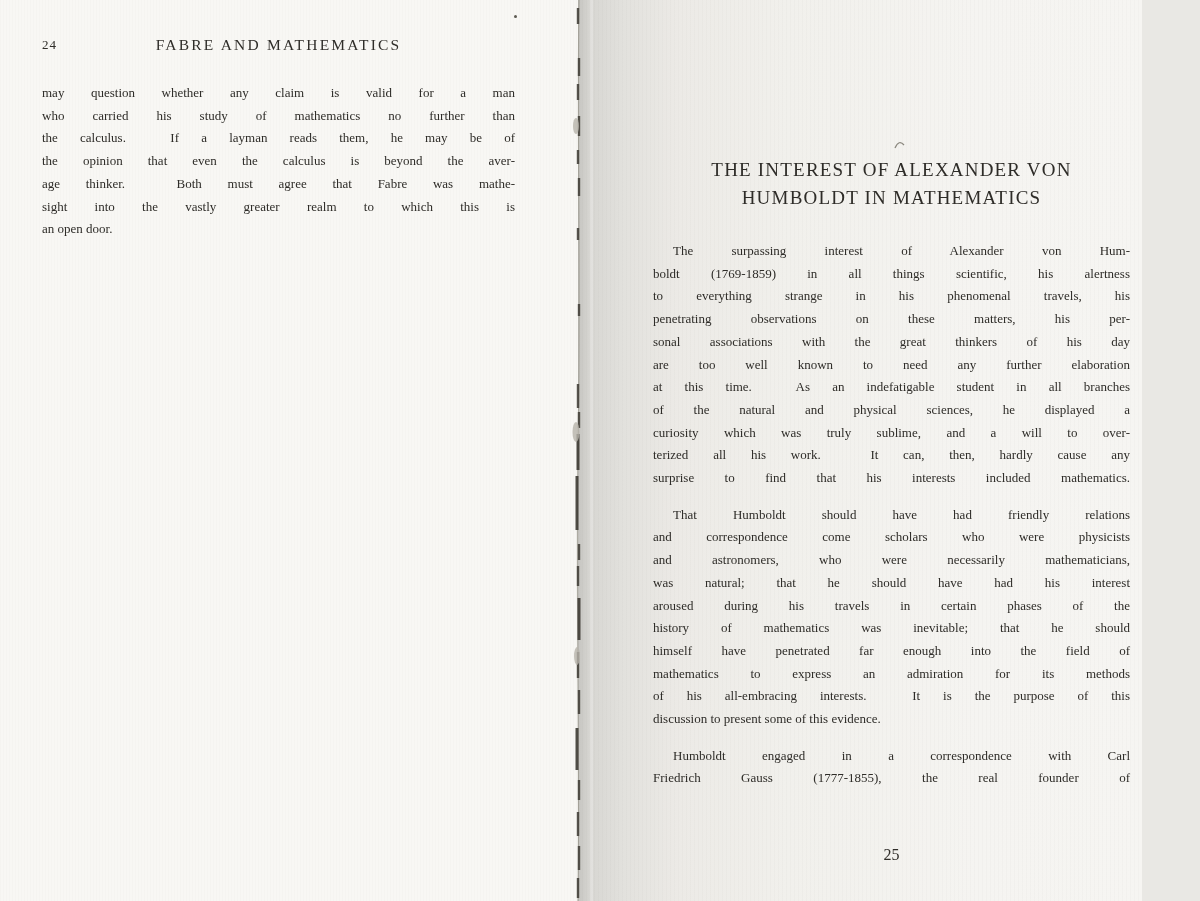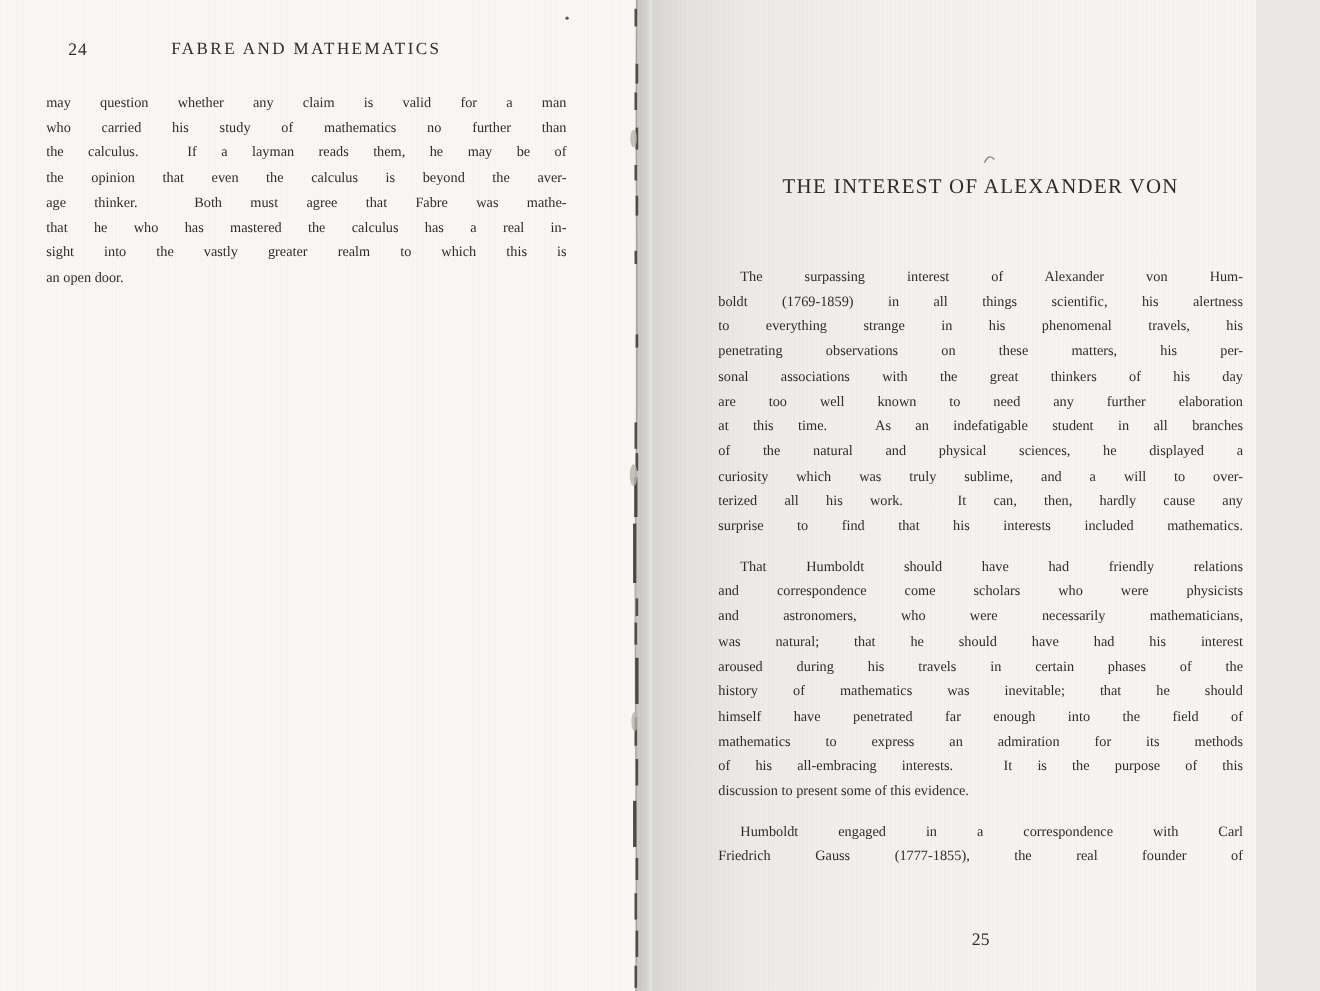--- a/index.html
+++ b/index.html
@@ -16,22 +16,22 @@
     background-color: #f8f7f4;
     background-image: repeating-linear-gradient(90deg,
       rgba(60,55,40,0.015) 0 1px, transparent 1px 3px);
   }
   #left-header {
     position: absolute; left: 42px; top: 36px; width: 473px; height: 20px;
     text-align: center;
     font-size: 15.5px; letter-spacing: 2.2px; color: #2f2d29;
   }
   #left-folio {
-    position: absolute; left: 20px; top: 1px;
-    font-size: 16px; letter-spacing: 1px;
+    position: absolute; left: 0; top: 1px;
+    font-size: 13px; letter-spacing: 1px;
   }
   #left-body {
     position: absolute; left: 42px; top: 82px; width: 473px;
   }
 
   
   #right-page {
     position: absolute; left: 578px; top: 0; width: 564px; height: 901px;
     background: linear-gradient(90deg,
       #c6c5c1 0px, #d7d6d2 12px, #e2e1dd 45px, #eceae6 100px,
@@ -91,32 +91,32 @@
       <span id="left-folio">24</span>
       <span>FABRE AND MATHEMATICS</span>
     </div>
     <div id="left-body">
       <div class="para">
           <div class="line">may question whether any claim is valid for a man</div>
           <div class="line">who carried his study of mathematics no further than</div>
           <div class="line">the calculus.&nbsp; If a layman reads them, he may be of</div>
           <div class="line">the opinion that even the calculus is beyond the aver-</div>
           <div class="line">age thinker.&nbsp; Both must agree that Fabre was mathe-</div>
-          <div class="line">that he who has mastered the calculus has a real in-</div>
           <div class="line">sight into the vastly greater realm to which this is</div>
           <div class="line last">an open door.</div>
         </div>
     </div>
     <div id="artifact-dot"></div>
   </div>
 
   <div id="right-page">
     <div class="texture"></div>
     <div id="chapter-title">
       <div>THE INTEREST OF ALEXANDER VON</div>
+      <div>HUMBOLDT IN MATHEMATICS</div>
     </div>
     <div id="right-body">
       <div class="para indented">
           <div class="line">The surpassing interest of Alexander von Hum-</div>
           <div class="line">boldt (1769-1859) in all things scientific, his alertness</div>
           <div class="line">to everything strange in his phenomenal travels, his</div>
           <div class="line">penetrating observations on these matters, his per-</div>
           <div class="line">sonal associations with the great thinkers of his day</div>
           <div class="line">are too well known to need any further elaboration</div>
           <div class="line">at this time.&nbsp; As an indefatigable student in all branches</div>

